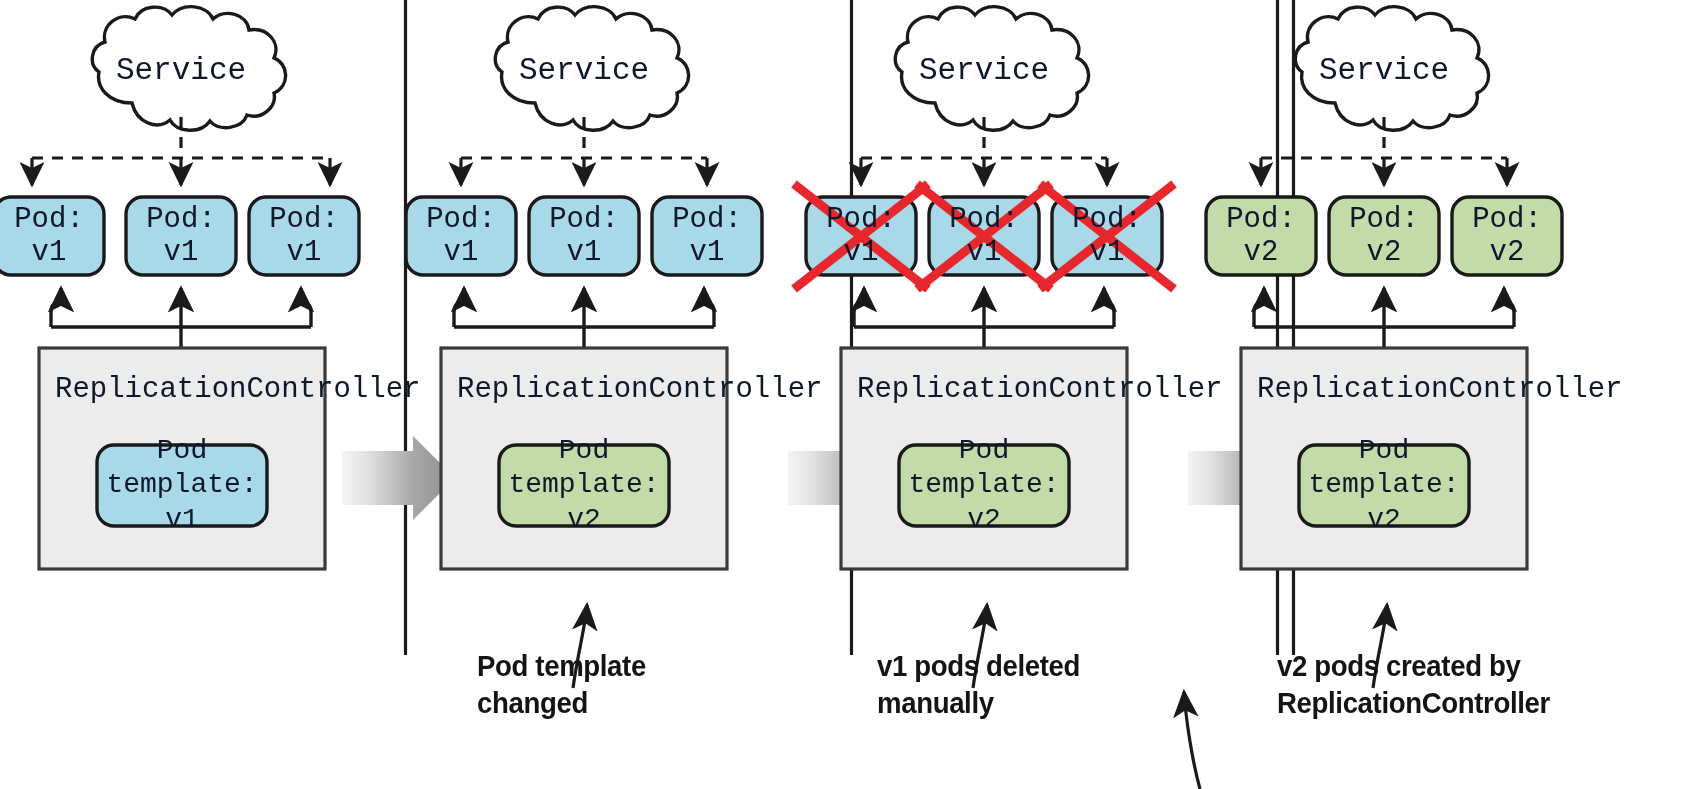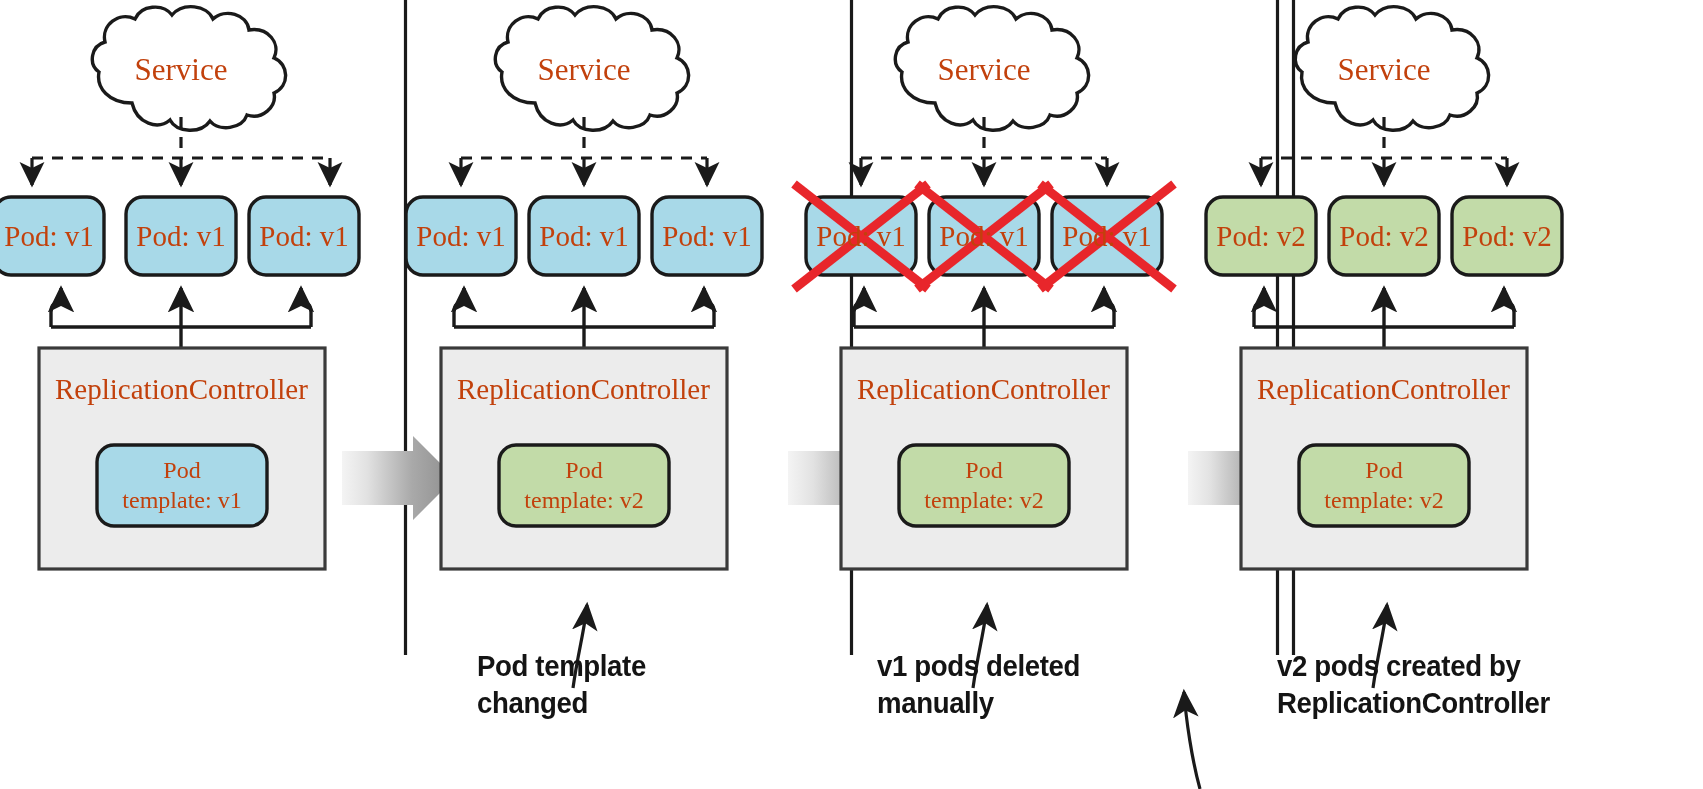--- a/index.html
+++ b/index.html
@@ -9,28 +9,28 @@
     font-family:"Liberation Sans", sans-serif;
     position:relative; overflow:hidden;
   }
   #stage { position:absolute; inset:0; width:1703px; height:789px; }
   svg.layer { position:absolute; left:0; top:0; width:1703px; height:789px; overflow:visible; }
 
   .node-text {
     position:absolute;
     display:flex; align-items:center; justify-content:center;
     text-align:center;
-    color:#c2410c;
+    color:#0f172a;
     pointer-events:none;
-    font-family:Liberation Serif, serif;
+    font-family:Liberation Mono, monospace;
   }
   .service-label { font-size:31px; }
   .pod-label     { font-size:29px; }
   .rc-label      { font-size:29px; }
-  .tmpl-label    { font-size:24px; line-height:1.22; }
+  .tmpl-label    { font-size:28px; line-height:1.22; }
 
   .caption {
     position:absolute;
     font-family:"Liberation Sans", sans-serif;
     font-weight:bold;
     font-size:30px;
     line-height:1.22;
     color:#141414;
     letter-spacing:-0.4px;
     transform:scaleX(0.92);

